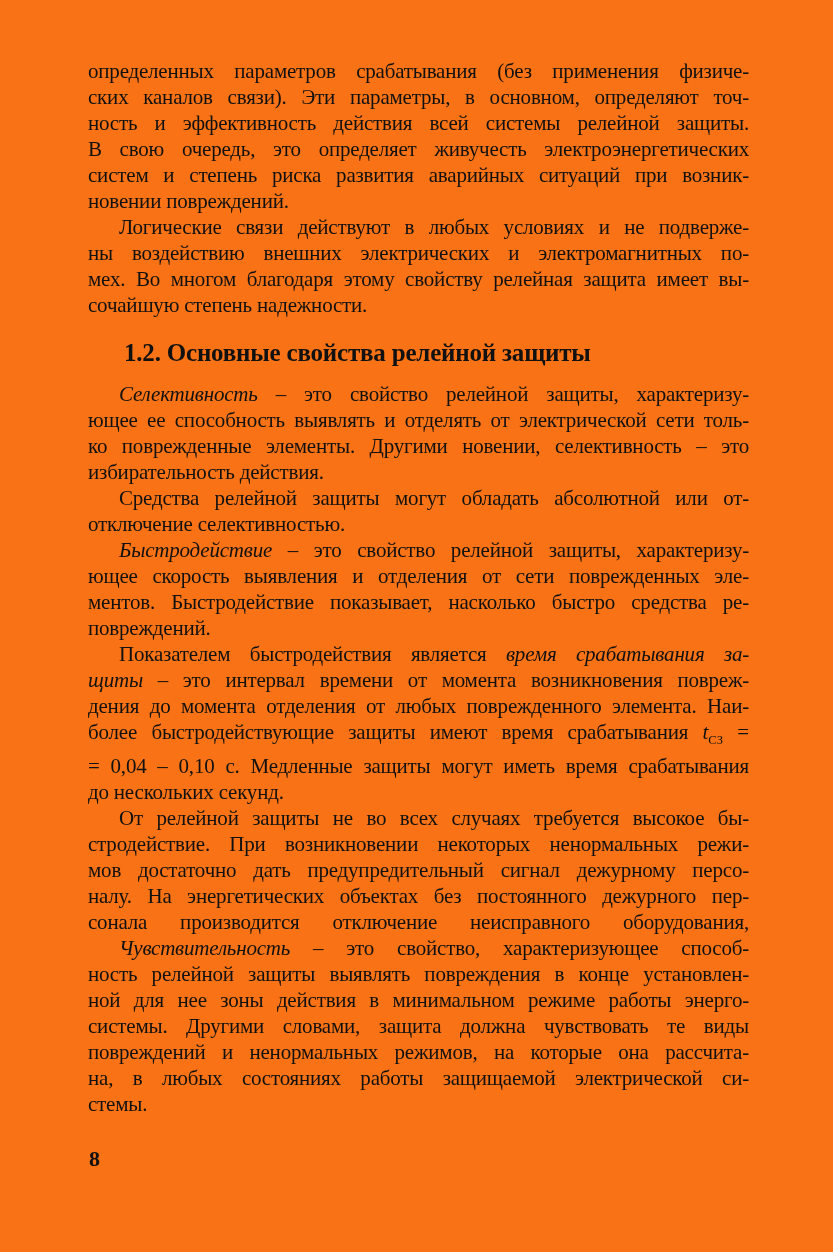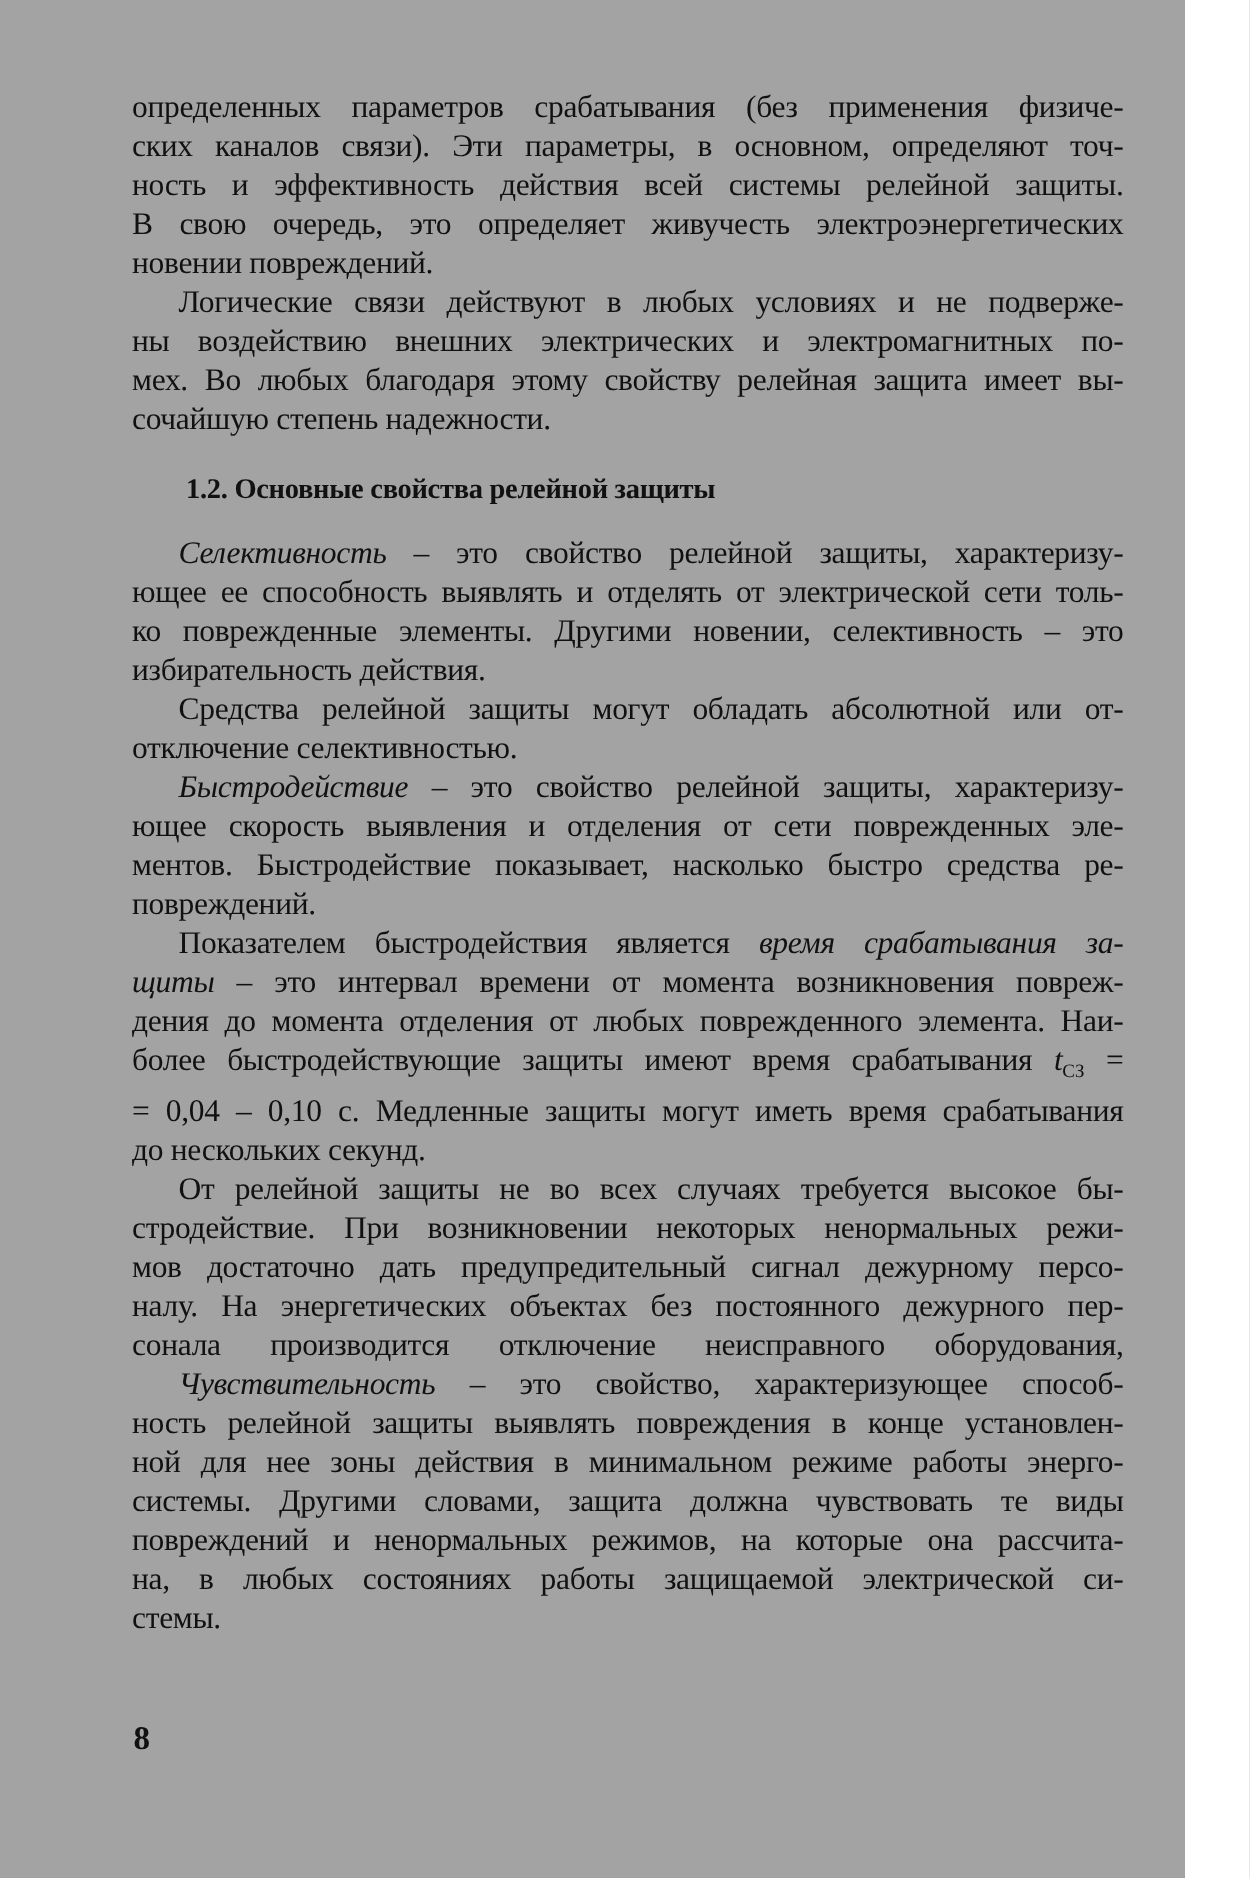--- a/index.html
+++ b/index.html
@@ -1,24 +1,23 @@
 <!DOCTYPE html>
 <html lang="ru"><head>
 <meta charset="utf-8">
 <style>
   html, body { margin: 0; padding: 0; background: #ffffff; }
   .page {
     position: relative;
-    width: 758px;
+    width: 833px;
     height: 1252px;
-    background: #a3a3a3;
+    background: #f97316;
     color: #111111;
     font-family: "Liberation Serif", "DejaVu Serif", serif;
     overflow: hidden;
-    padding-left: 32px;
   }
   .textblock {
     position: absolute;
     left: 88px;
     top: 58px;
     width: 661px;
     font-size: 21px;
     line-height: 26px;
     letter-spacing: -0.2px;
   }
@@ -33,21 +32,21 @@
   .it { font-style: italic; }
   .bi { font-style: italic; font-weight: normal; }
   .sub {
     font-size: 0.6em;
     vertical-align: sub;
     font-style: normal;
     letter-spacing: 0;
   }
   .heading {
     margin: 21px 0 15px 36px;
-    font-size: 19px;
+    font-size: 25px;
     line-height: 27px;
     font-weight: bold;
     letter-spacing: -0.2px;
     text-align: left;
   }
   .pagenum {
     position: absolute;
     left: 89px;
     top: 1146px;
     font-size: 22px;
@@ -58,27 +57,28 @@
 <body>
 
 <div class="page">
   <main class="textblock">
 
     <section class="para">
       <div class="ln">определенных параметров срабатывания (без применения физиче-</div>
       <div class="ln">ских каналов связи). Эти параметры, в основном, определяют точ-</div>
       <div class="ln">ность и эффективность действия всей системы релейной защиты.</div>
       <div class="ln">В свою очередь, это определяет живучесть электроэнергетических</div>
+      <div class="ln">систем и степень риска развития аварийных ситуаций при возник-</div>
       <div class="ln end">новении повреждений.</div>
     </section>
 
     <section class="para">
       <div class="ln ind">Логические связи действуют в любых условиях и не подверже-</div>
       <div class="ln">ны воздействию внешних электрических и электромагнитных по-</div>
-      <div class="ln">мех. Во любых благодаря этому свойству релейная защита имеет вы-</div>
+      <div class="ln">мех. Во многом благодаря этому свойству релейная защита имеет вы-</div>
       <div class="ln end">сочайшую степень надежности.</div>
     </section>
 
     <h2 class="heading">1.2. Основные свойства релейной защиты</h2>
 
     <section class="para">
       <div class="ln ind"><span class="it">Селективность</span><span> – это свойство релейной защиты, характеризу-</span></div>
       <div class="ln">ющее ее способность выявлять и отделять от электрической сети толь-</div>
       <div class="ln">ко поврежденные элементы. Другими новении, селективность – это</div>
       <div class="ln end">избирательность действия.</div>

